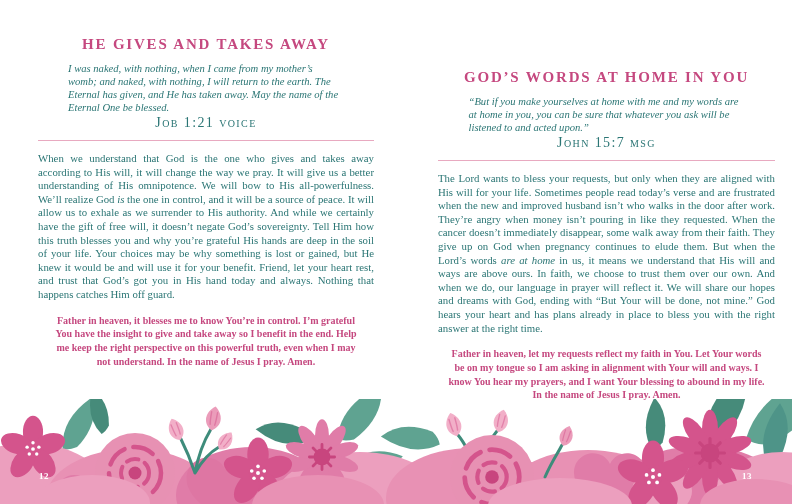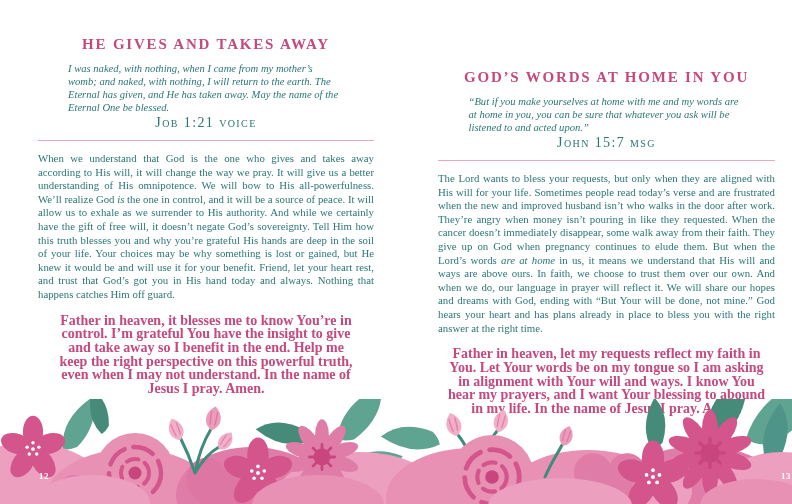--- a/index.html
+++ b/index.html
@@ -27,32 +27,32 @@
     color:var(--teal,#2a7574);
   }
   .divider{margin:9px 0 0;border:none;border-top:1px solid var(--divider,#e8a9c0);}
   .bodytext{
     margin:11px 0 0;font-size:10.8px;line-height:13.6px;
     text-align:justify;color:var(--teal,#2a7574);
   }
   .bodytext .it{font-style:italic;}
   .prayer{
     margin:12px auto 0;width:95%;
-    font-weight:bold;font-size:14px;line-height:13.7px;
+    font-weight:bold;font-size:10px;line-height:13.7px;
     text-align:center;color:var(--pink,#c5487f);
   }
   .page-left .prayer{width:306px;}
   .floral{position:absolute;left:0;top:399px;width:792px;height:105px;z-index:1;}
   .floral svg{display:block;}
   .pagenum{
     position:absolute;z-index:3;color:#ffffff;
     font-size:9px;font-weight:bold;letter-spacing:0.5px;
   }
   .pagenum-left{left:39px;top:471px;}
-  .pagenum-right{left:781px;top:471px;}
+  .pagenum-right{left:742px;top:471px;}
 </style>
 </head>
 <body>
 
 <section class="page page-left">
   <h1 class="title">HE GIVES AND TAKES AWAY</h1>
   <p class="scripture">I was naked, with nothing, when I came from my mother’s womb; and naked, with nothing, I will return to the earth. The Eternal has given, and He has taken away. May the name of the Eternal One be blessed.</p>
   <p class="citation">Job 1:21 voice</p>
   <hr class="divider">
   <p class="bodytext"><span>When we understand that God is the one who gives and takes away according to His will, it will change the way we pray. It will give us a better understanding of His omnipotence. We will bow to His all-powerfulness. We’ll realize God </span><span class="it">is</span><span> the one in control, and it will be a source of peace. It will allow us to exhale as we surrender to His authority. And while we certainly have the gift of free will, it doesn’t negate God’s sovereignty. Tell Him how this truth blesses you and why you’re grateful His hands are deep in the soil of your life. Your choices may be why something is lost or gained, but He knew it would be and will use it for your benefit. Friend, let your heart rest, and trust that God’s got you in His hand today and always. Nothing that happens catches Him off guard.</span></p>

